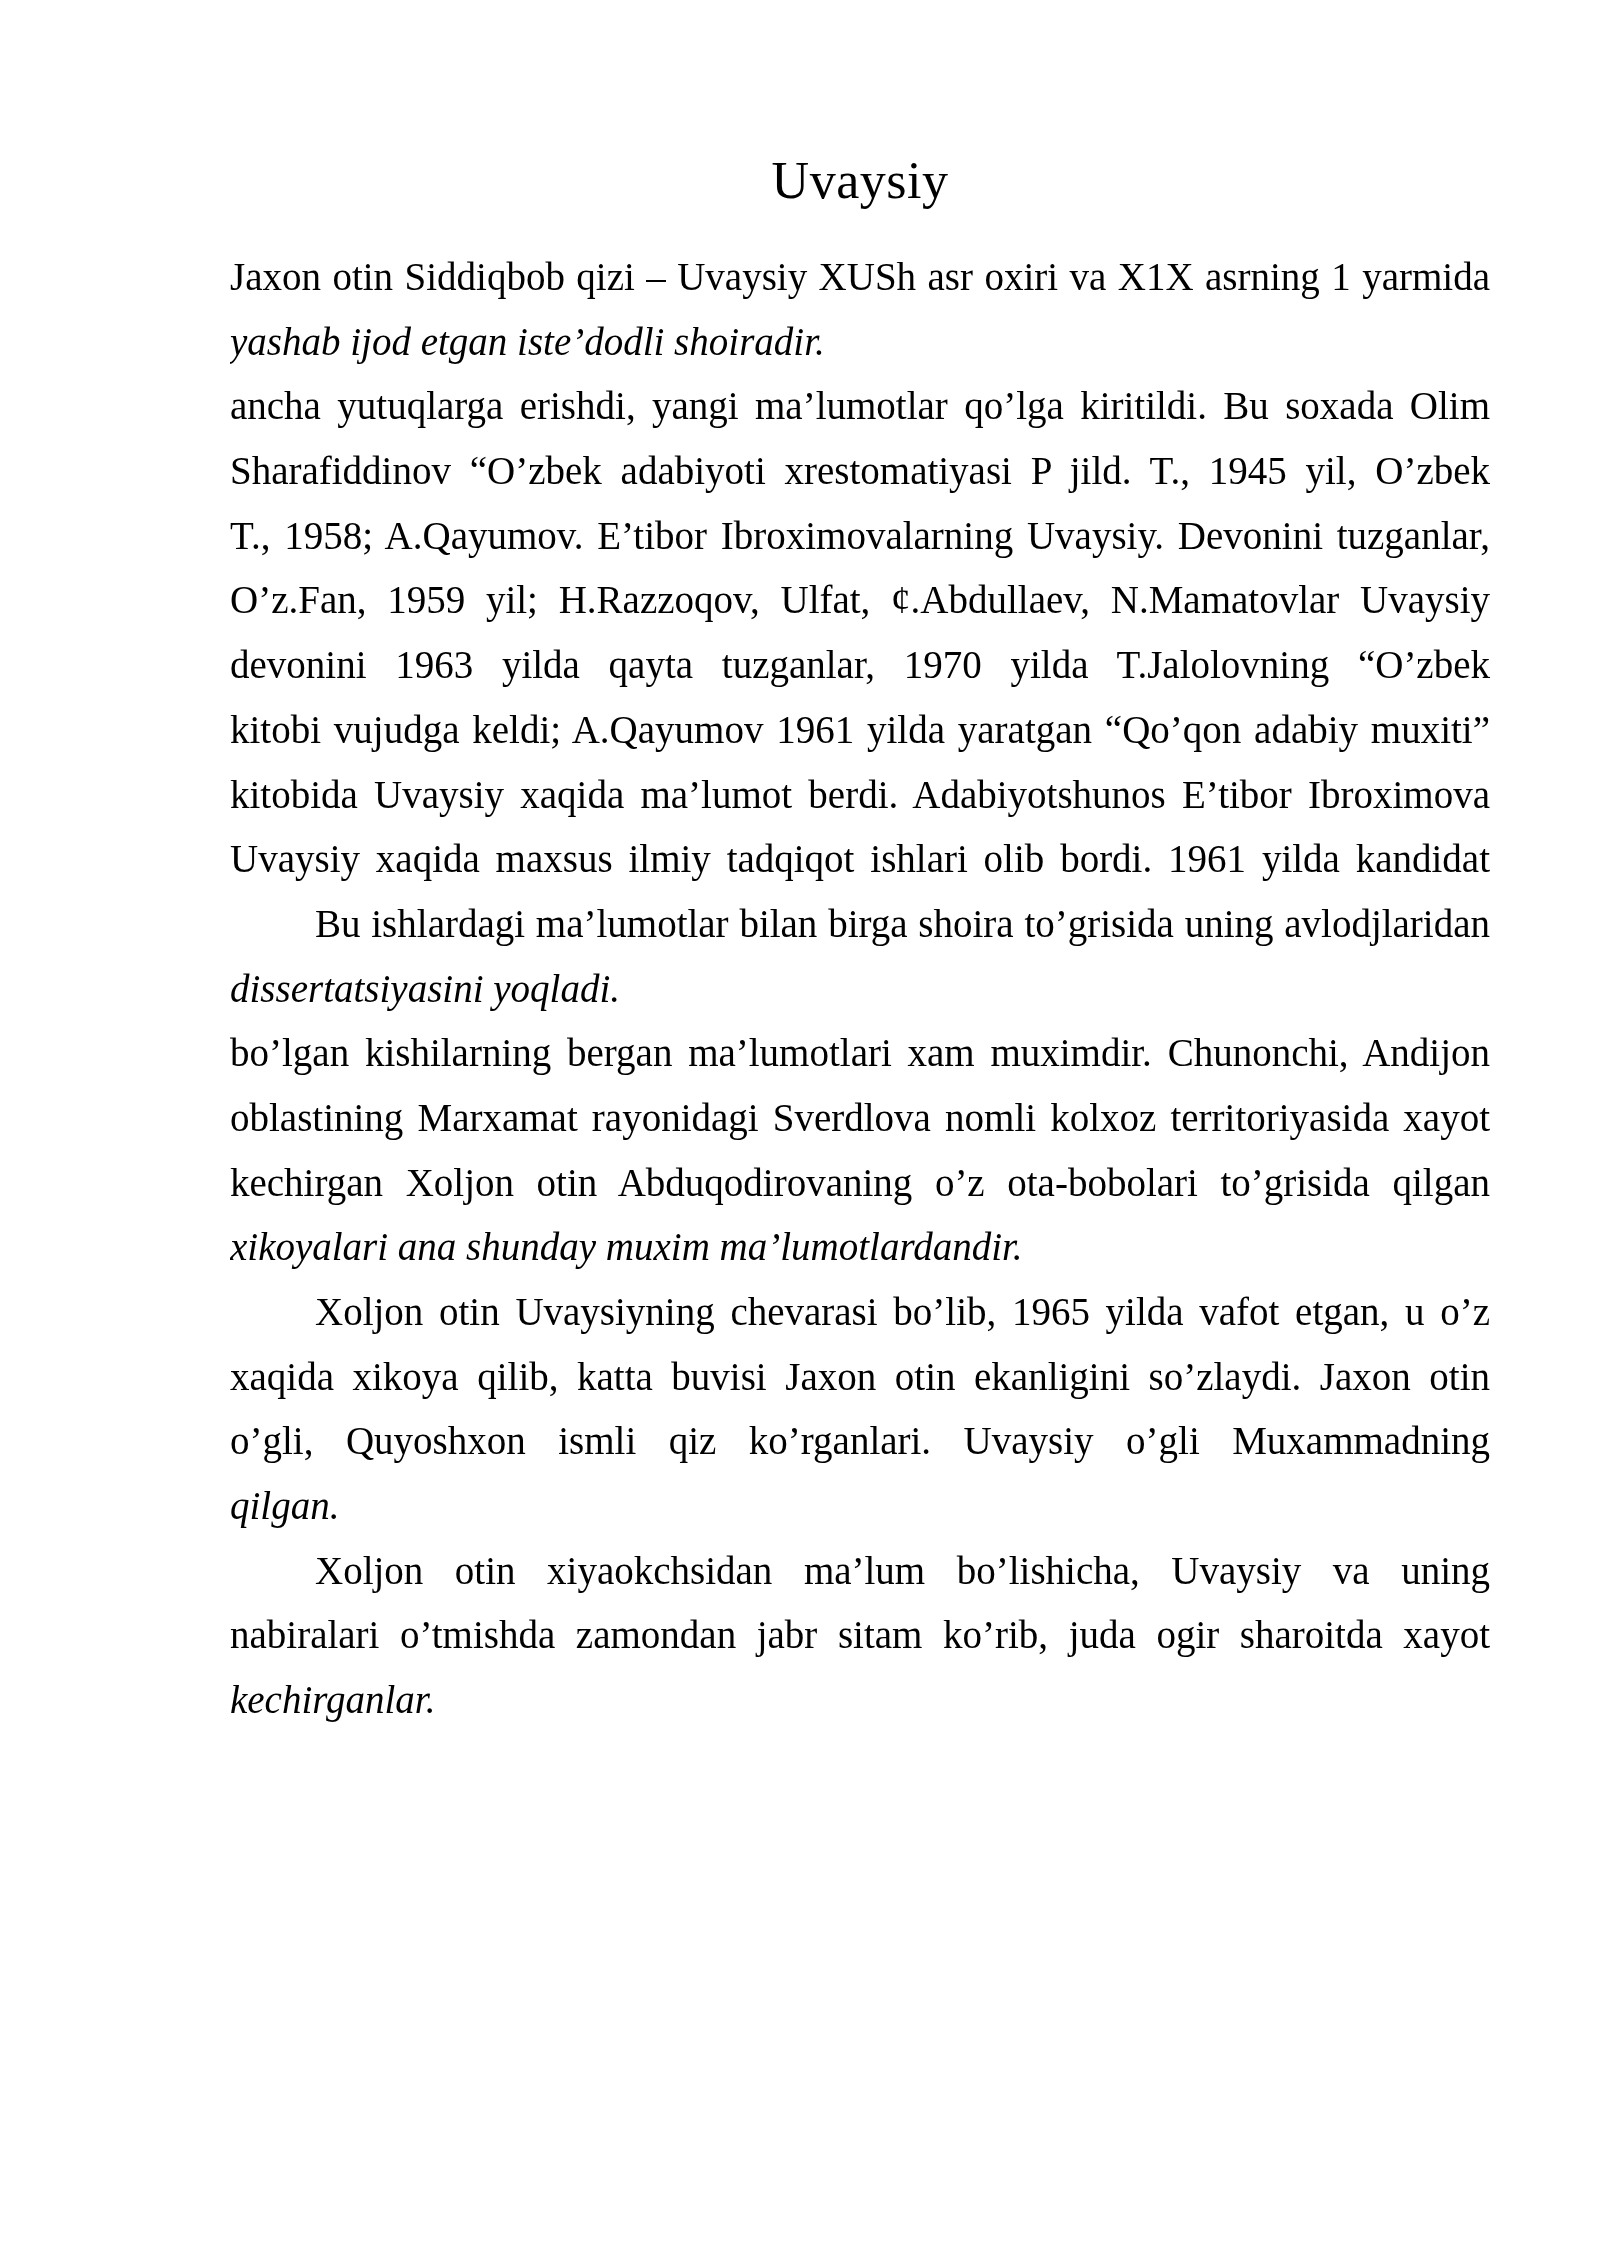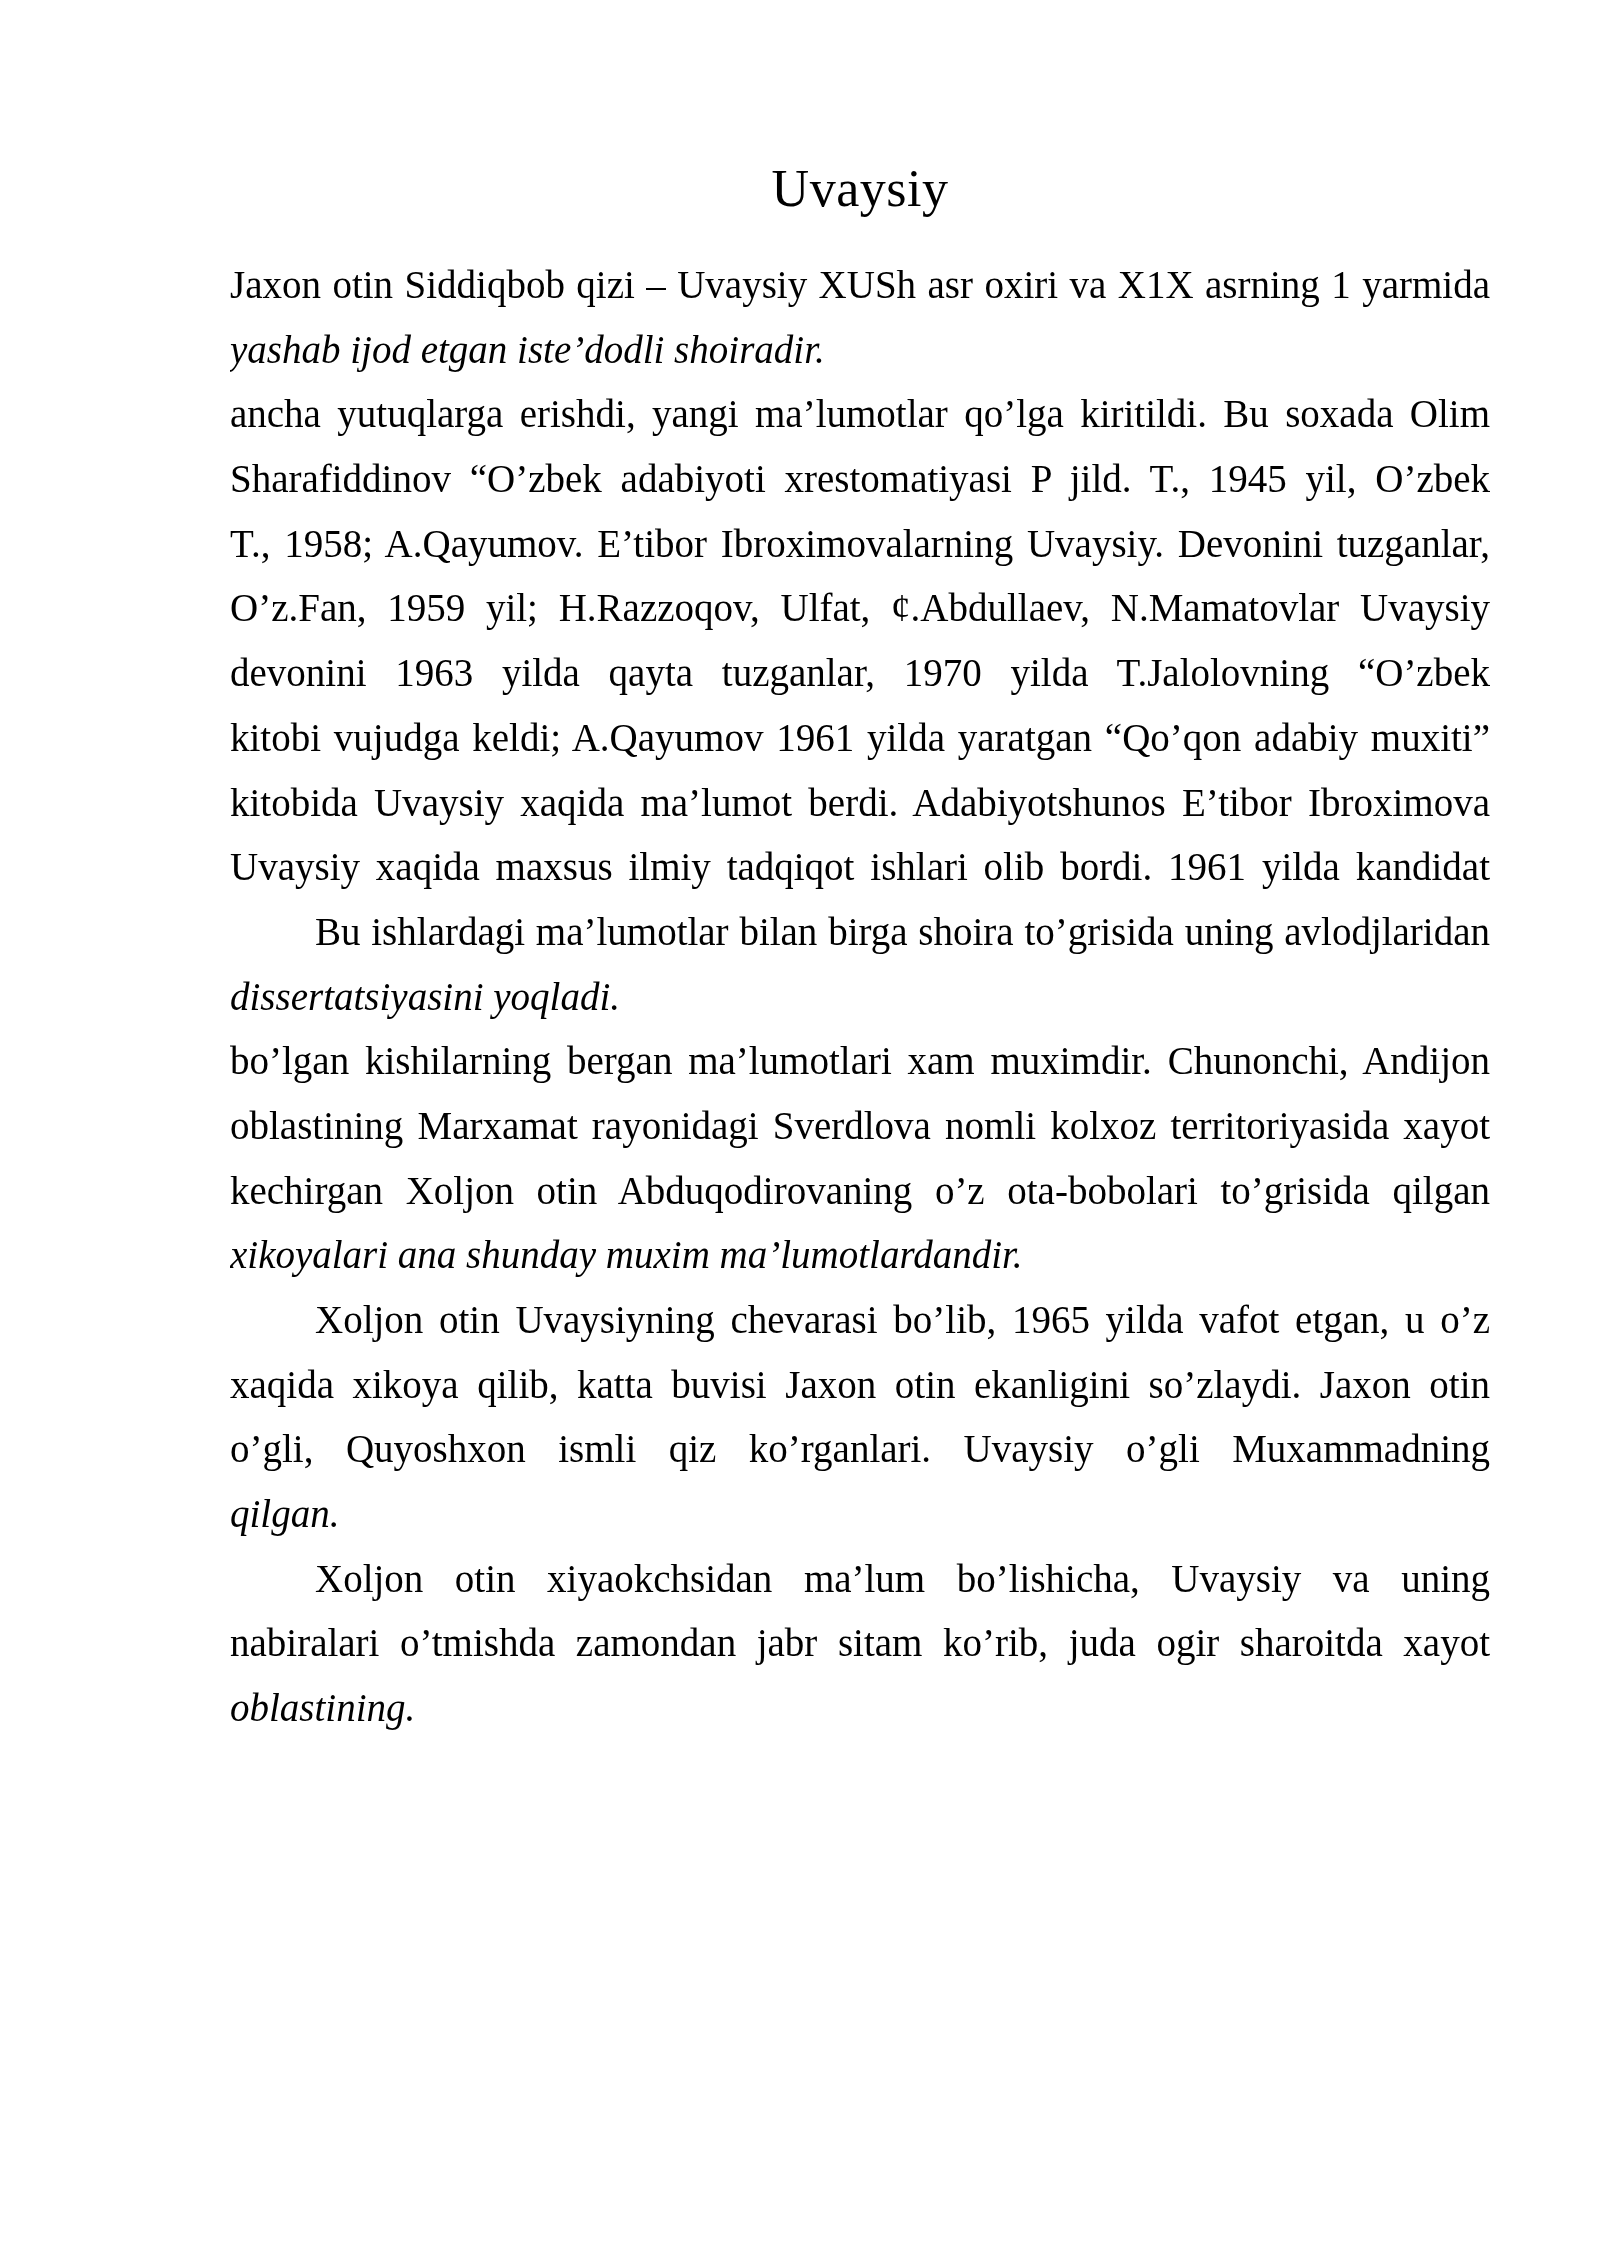--- a/index.html
+++ b/index.html
@@ -8,21 +8,21 @@
     width: 1600px;
     height: 2262px;
     background: #ffffff;
     color: #000000;
     font-family: "Liberation Serif", serif;
     overflow: hidden;
   }
   .content {
     position: absolute;
     left: 230px;
-    top: 8px;
+    top: 0;
     width: 1260px;
   }
   h1.title {
     margin: 148px 0 0 0;
     padding: 0;
     font-weight: 400;
     font-size: 52px;
     line-height: 66px;
     text-align: center;
     letter-spacing: 0.5px;
@@ -69,16 +69,16 @@
         <div class="line">bo’lgan kishilarning bergan ma’lumotlari xam muximdir. Chunonchi, Andijon</div>
         <div class="line">oblastining Marxamat rayonidagi Sverdlova nomli kolxoz territoriyasida xayot</div>
         <div class="line">kechirgan Xoljon otin Abduqodirovaning o’z ota-bobolari to’grisida qilgan</div>
         <div class="line last">xikoyalari ana shunday muxim ma’lumotlardandir.</div>
         <div class="line indent">Xoljon otin Uvaysiyning chevarasi bo’lib, 1965 yilda vafot etgan, u o’z avlodi</div>
         <div class="line">xaqida xikoya qilib, katta buvisi Jaxon otin ekanligini so’zlaydi. Jaxon otin</div>
         <div class="line">o’gli, Quyoshxon ismli qiz ko’rganlari. Uvaysiy o’gli Muxammadning “Majnun”</div>
         <div class="line last">qilgan.</div>
         <div class="line indent">Xoljon otin xiyaokchsidan ma’lum bo’lishicha, Uvaysiy va uning farzandlari,</div>
         <div class="line">nabiralari o’tmishda zamondan jabr sitam ko’rib, juda ogir sharoitda xayot</div>
-        <div class="line last">oblastining.</div>
+        <div class="line last">kechirganlar.</div>
       </div>
   </div>
 </div>
 
 </body></html>

